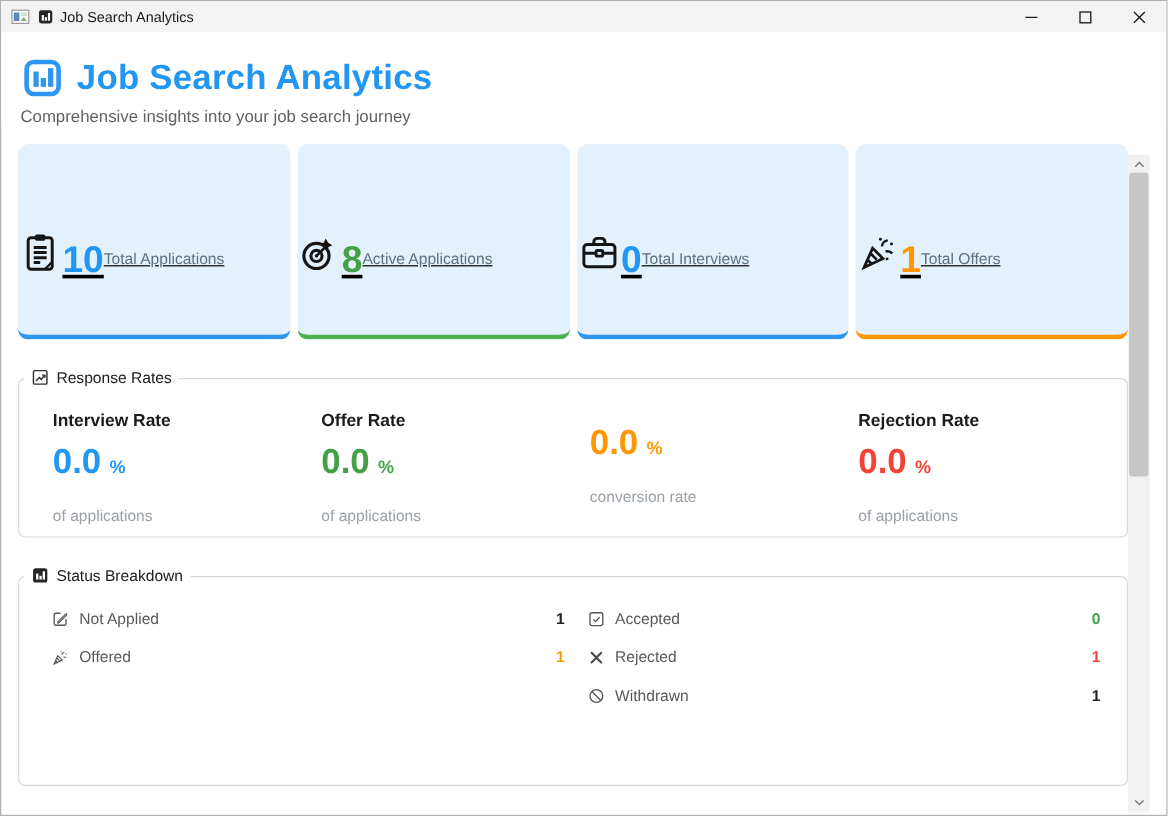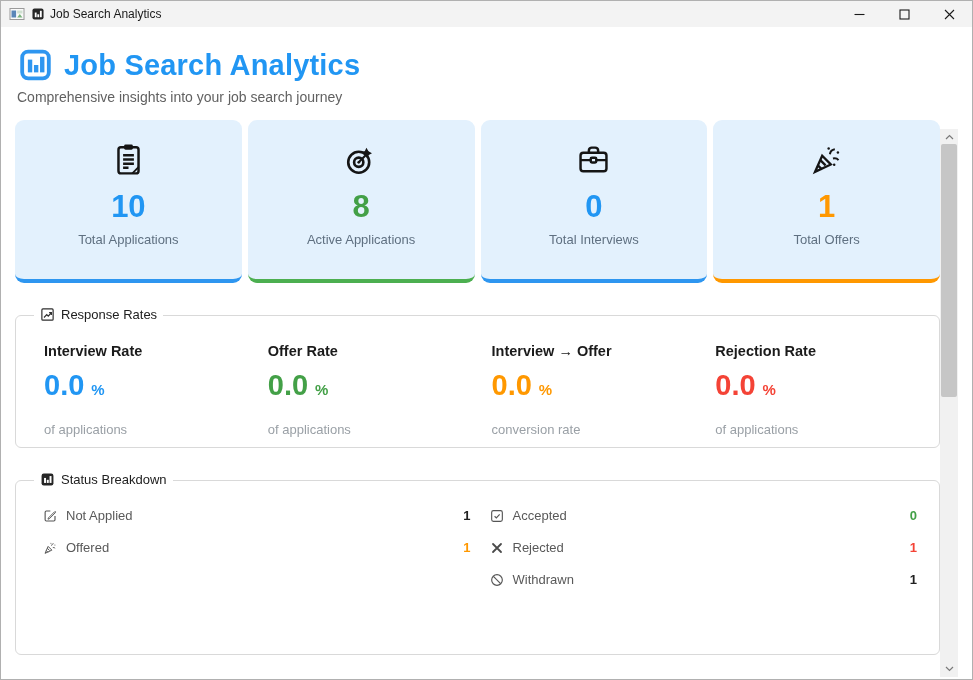--- a/index.html
+++ b/index.html
@@ -43,22 +43,23 @@
   
   .content { padding: 15px 32px 0 14px; }
 
   
   .cards { display: flex; gap: 6px; }
   .card {
     flex: 1; height: 163px;
     background: #e3f1fd;
     border-radius: 9px;
     border-bottom: 4px solid transparent;
-    display: flex; flex-direction: column; align-items: center;
+    display: flex; align-items: center;
     padding-top: 21px;
+    text-decoration: underline;
   }
   .card svg { width: 37px; height: 37px; }
   .card-value { margin-top: 13px; font-size: 31px; font-weight: bold; line-height: 1; }
   .card-label { margin-top: 10px; font-size: 13px; color: #5f7081; }
   .accent-blue   { border-bottom-color: #2e96f0; }
   .accent-green  { border-bottom-color: #4caf50; }
   .accent-orange { border-bottom-color: #ff9800; }
   .c-blue   { color: #2196f3; }
   .c-green  { color: #43a047; }
   .c-orange { color: #ff9800; }
@@ -66,21 +67,21 @@
   .c-dark   { color: #212121; }
 
   
   .groupbox {
     position: relative;
     border: 1px solid #d9d9d9;
     border-radius: 6px;
     margin-top: 32px;
   }
   .groupbox-legend {
-    position: absolute; top: -9px; left: 18px;
+    position: absolute; top: -9px; left: 4px;
     background: #fff; padding: 0 6px;
     display: flex; align-items: center; gap: 6px;
     font-size: 13px; color: #202020; font-weight: 500;
   }
   .groupbox-legend svg { width: 15px; height: 15px; }
 
   
   .metrics { display: flex; padding: 27px 0 24px 28px; }
   .metric { width: 227px; }
   .metric-label { font-size: 14.5px; font-weight: bold; color: #1b1b1b; }
@@ -245,21 +246,20 @@
         </div>
         <div class="metric">
           <div class="metric-label">Offer Rate</div>
           <div class="metric-value-row">
             <span class="metric-value c-green">0.0</span>
             <span class="metric-unit c-green">%</span>
           </div>
           <div class="metric-sub">of applications</div>
         </div>
         <div class="metric">
-          <div class="metric-label">Interview → Offer</div>
           <div class="metric-value-row">
             <span class="metric-value c-orange">0.0</span>
             <span class="metric-unit c-orange">%</span>
           </div>
           <div class="metric-sub">conversion rate</div>
         </div>
         <div class="metric">
           <div class="metric-label">Rejection Rate</div>
           <div class="metric-value-row">
             <span class="metric-value c-red">0.0</span>

